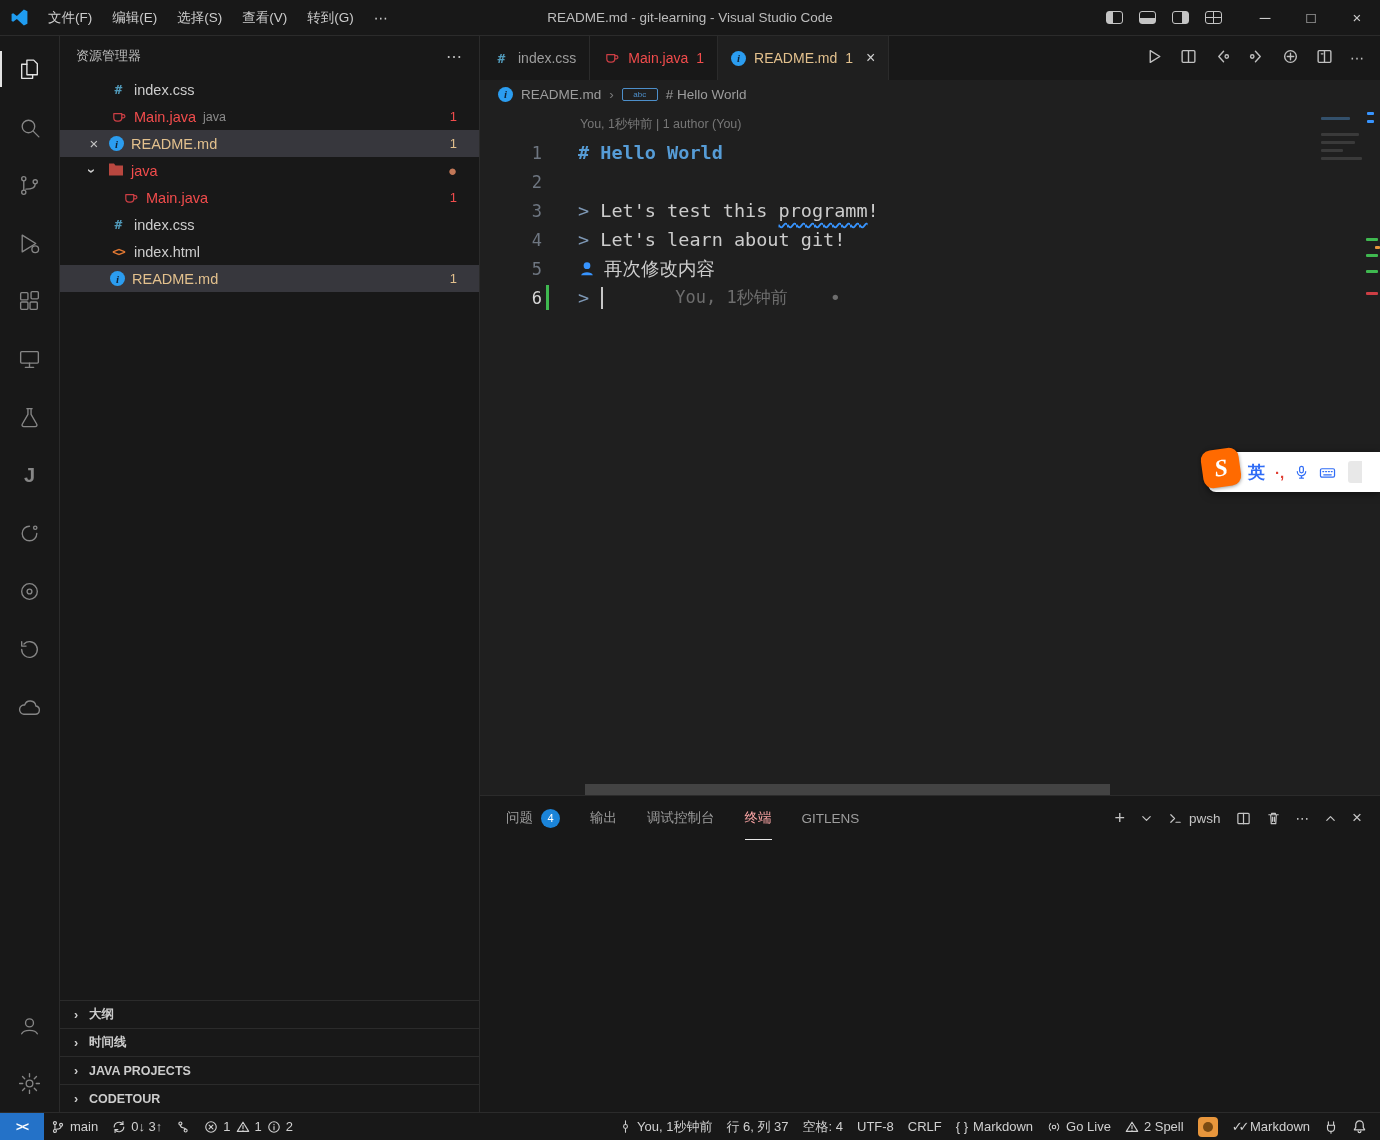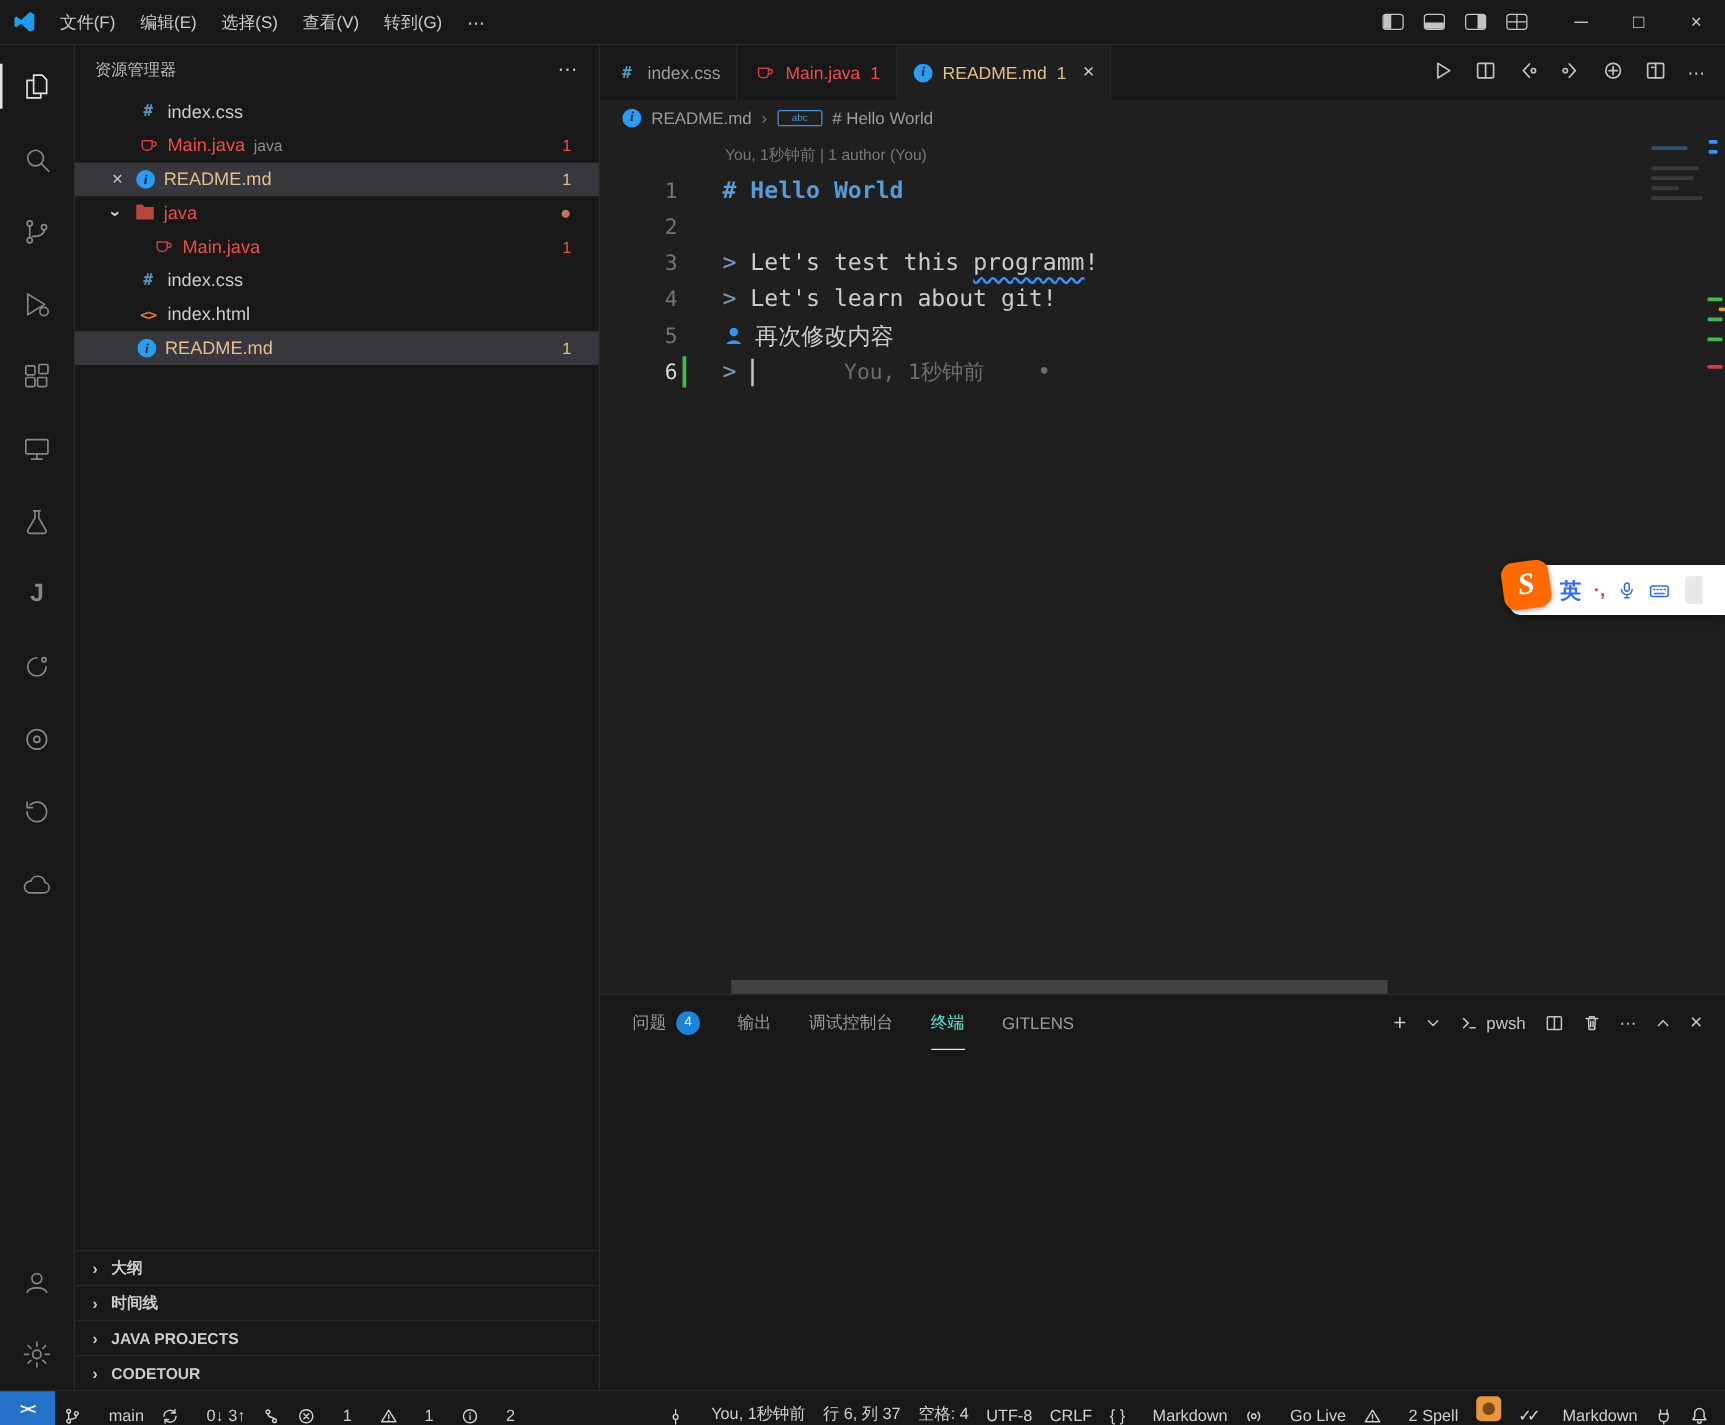--- a/index.html
+++ b/index.html
@@ -91,32 +91,32 @@
 .mm.b{background:#33506b}
 .overview{position:absolute;top:0;right:0;width:14px;bottom:0}
 .tick{position:absolute;height:3px;border-radius:1px}
 .hscroll{height:11px;position:relative;flex:none}
 .hthumb{position:absolute;left:105px;width:525px;top:0;bottom:0;background:#434343}
 
 
 .panel{height:317px;border-top:1px solid #2b2b2b;background:#181818;display:flex;flex-direction:column;flex:none}
 .panel-tabs{height:44px;display:flex;align-items:center;padding:0 18px 0 26px;gap:30px;font-size:13.5px;color:#9d9d9d;flex:none}
 .ptab{height:100%;display:flex;align-items:center;gap:8px}
-.ptab.active{color:#5eead4;box-shadow:inset 0 -1px 0 #e7e7e7}
+.ptab.active{color:#fca5a5;box-shadow:inset 0 -1px 0 #e7e7e7}
 .pbadge{min-width:19px;height:19px;padding:0 4px;border-radius:10px;background:#1b84d9;color:#fff;font-size:11px;
   display:flex;align-items:center;justify-content:center}
 .panel-actions{margin-left:auto;display:flex;align-items:center;gap:15px;color:#c5c5c5}
 .pa{display:flex;align-items:center;gap:6px}
 .terminal{flex:1;padding:12px 0 0 26px;font-family:"DejaVu Sans Mono",monospace;font-size:17.5px;color:#cccccc}
 .cursor-block{display:inline-block;width:11px;height:21px;background:#bfbfbf;margin-left:10px;vertical-align:text-bottom}
 
 
 .statusbar{height:28px;background:#181818;border-top:1px solid #2b2b2b;display:flex;align-items:stretch;font-size:13px;color:#d0d0d0}
 .remote{width:44px;background:#2472c8;color:#fff;display:flex;align-items:center;justify-content:center;font-weight:bold;font-size:12px;letter-spacing:-1px}
-.sbi{display:flex;align-items:flex-end;gap:22px;padding:0 7px;white-space:nowrap}
+.sbi{display:flex;align-items:center;gap:5px;padding:0 7px;white-space:nowrap}
 .sb-left{display:flex;align-items:stretch}
 .sb-right{margin-left:auto;display:flex;align-items:stretch;padding-right:6px}
 .orange-badge{width:20px;height:20px;border-radius:4px;background:#e8963c;align-self:center;position:relative}
 .orange-badge::after{content:"";position:absolute;inset:5px;border-radius:50%;background:#7a4a12}
 .dblcheck{letter-spacing:-4px;font-size:13px}
 
 
 .ime{position:absolute;top:452px;right:0;width:172px;height:40px;background:#fff;border-radius:8px 0 0 8px;
   box-shadow:0 2px 8px rgba(0,0,0,.5);display:flex;align-items:center;gap:10px;padding-left:40px;z-index:9}
 .ime-logo{position:absolute;left:-6px;top:-3px;width:38px;height:38px;border-radius:10px;background:#ff6a00;color:#fff;
@@ -137,20 +137,21 @@
       </svg>
   </span>
   <div class="menu">
     <span class="menu-item">文件(F)</span>
     <span class="menu-item">编辑(E)</span>
     <span class="menu-item">选择(S)</span>
     <span class="menu-item">查看(V)</span>
     <span class="menu-item">转到(G)</span>
     <span class="tb-more">⋯</span>
   </div>
+  <span class="tb-title">README.md - git-learning - Visual Studio Code</span>
   <div class="tb-right">
     <div class="layouts">
       <span class="lay l"></span>
       <span class="lay b"></span>
       <span class="lay r"></span>
       <span class="lay g"></span>
     </div>
     <span class="win-btn">─</span>
     <span class="win-btn">□</span>
     <span class="win-btn">×</span>

